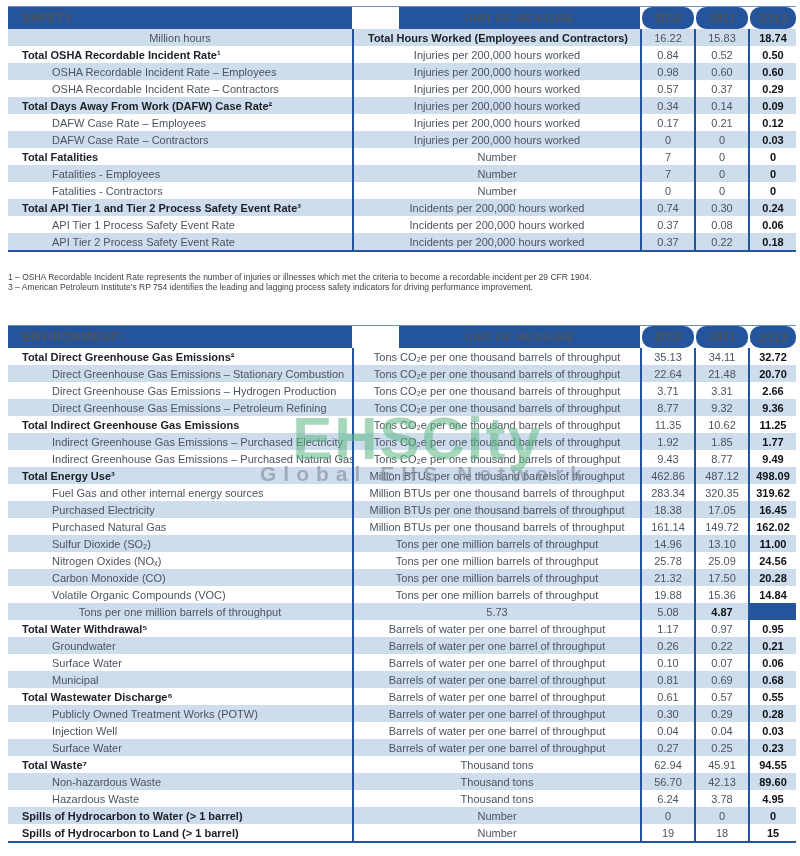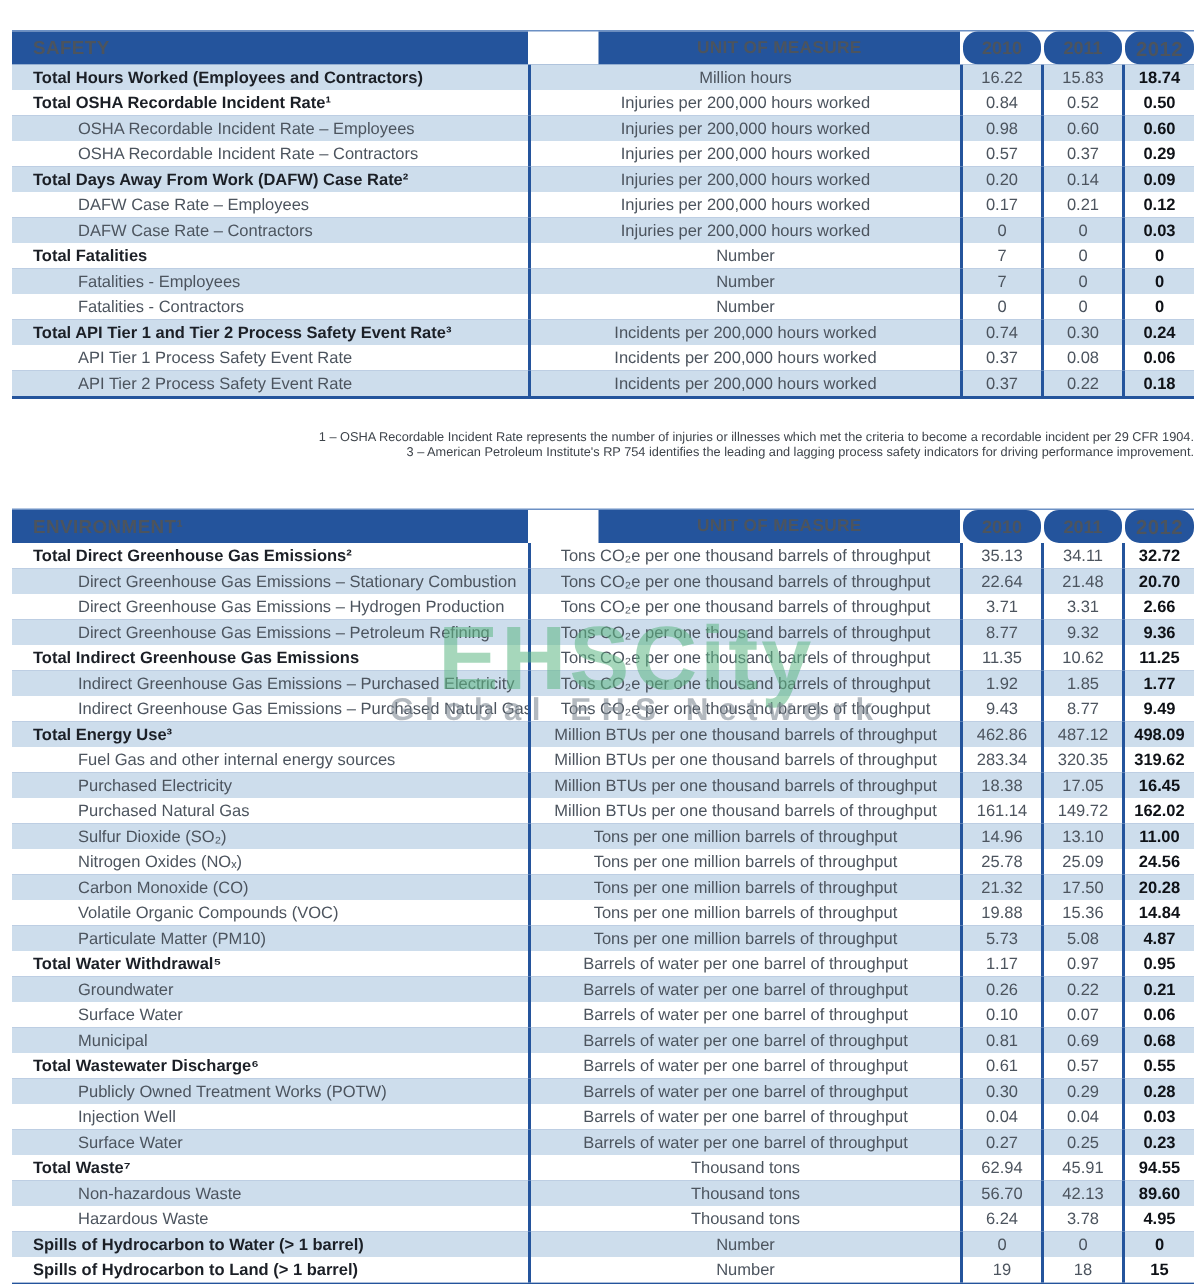--- a/index.html
+++ b/index.html
@@ -4,21 +4,21 @@
 <style>
   html,body { margin:0; padding:0; }
   body {
     width:800px; height:856px; background:#ffffff;
     font-family:"Liberation Sans","DejaVu Sans",sans-serif;
     -webkit-font-smoothing:antialiased;
   }
   .page { position:relative; width:800px; height:856px; overflow:hidden; }
 
   .table-block { margin-left:8px; width:788px; }
-  #safety-block { padding-top:20px;text-align:right; }
+  #safety-block { padding-top:6px; }
   #environment-block { margin-top:33px; }
 
   .row {
     display:grid;
     grid-template-columns:344px 286px 52px 52px 46px;
     column-gap:2px;
   }
   
   .tb .row { background:var(--accent); height:17px; }
   .tb { border-bottom:2px solid var(--accent); }
@@ -67,22 +67,22 @@
   <section class="table-block" id="safety-block">
     <div class="row thead-row">
       <div class="cell label">SAFETY</div>
       <div class="cell unit">UNIT OF MEASURE</div>
       <div class="cell val">2010</div>
       <div class="cell val">2011</div>
       <div class="cell val th-2012">2012</div>
     </div>
     <div class="tb stripe-even">
         <div class="row bold">
+          <div class="cell unit">Million hours</div>
           <div class="cell label">Total Hours Worked (Employees and Contractors)</div>
-          <div class="cell unit">Million hours</div>
           <div class="cell val">16.22</div>
           <div class="cell val">15.83</div>
           <div class="cell val val-last">18.74</div>
         </div>
         <div class="row bold">
           <div class="cell label">Total OSHA Recordable Incident Rate¹</div>
           <div class="cell unit">Injuries per 200,000 hours worked</div>
           <div class="cell val">0.84</div>
           <div class="cell val">0.52</div>
           <div class="cell val val-last">0.50</div>
@@ -97,21 +97,21 @@
         <div class="row indent">
           <div class="cell label">OSHA Recordable Incident Rate – Contractors</div>
           <div class="cell unit">Injuries per 200,000 hours worked</div>
           <div class="cell val">0.57</div>
           <div class="cell val">0.37</div>
           <div class="cell val val-last">0.29</div>
         </div>
         <div class="row bold">
           <div class="cell label">Total Days Away From Work (DAFW) Case Rate²</div>
           <div class="cell unit">Injuries per 200,000 hours worked</div>
-          <div class="cell val">0.20</div>
+          <div class="cell val">0.34</div>
           <div class="cell val">0.14</div>
           <div class="cell val val-last">0.09</div>
         </div>
         <div class="row indent">
           <div class="cell label">DAFW Case Rate – Employees</div>
           <div class="cell unit">Injuries per 200,000 hours worked</div>
           <div class="cell val">0.17</div>
           <div class="cell val">0.21</div>
           <div class="cell val val-last">0.12</div>
         </div>
@@ -279,21 +279,20 @@
           <div class="cell val val-last">20.28</div>
         </div>
         <div class="row indent">
           <div class="cell label">Volatile Organic Compounds (VOC)</div>
           <div class="cell unit">Tons per one million barrels of throughput</div>
           <div class="cell val">19.88</div>
           <div class="cell val">15.36</div>
           <div class="cell val val-last">14.84</div>
         </div>
         <div class="row indent">
-          <div class="cell label">Particulate Matter (PM10)</div>
           <div class="cell unit">Tons per one million barrels of throughput</div>
           <div class="cell val">5.73</div>
           <div class="cell val">5.08</div>
           <div class="cell val val-last">4.87</div>
         </div>
         <div class="row bold">
           <div class="cell label">Total Water Withdrawal⁵</div>
           <div class="cell unit">Barrels of water per one barrel of throughput</div>
           <div class="cell val">1.17</div>
           <div class="cell val">0.97</div>

